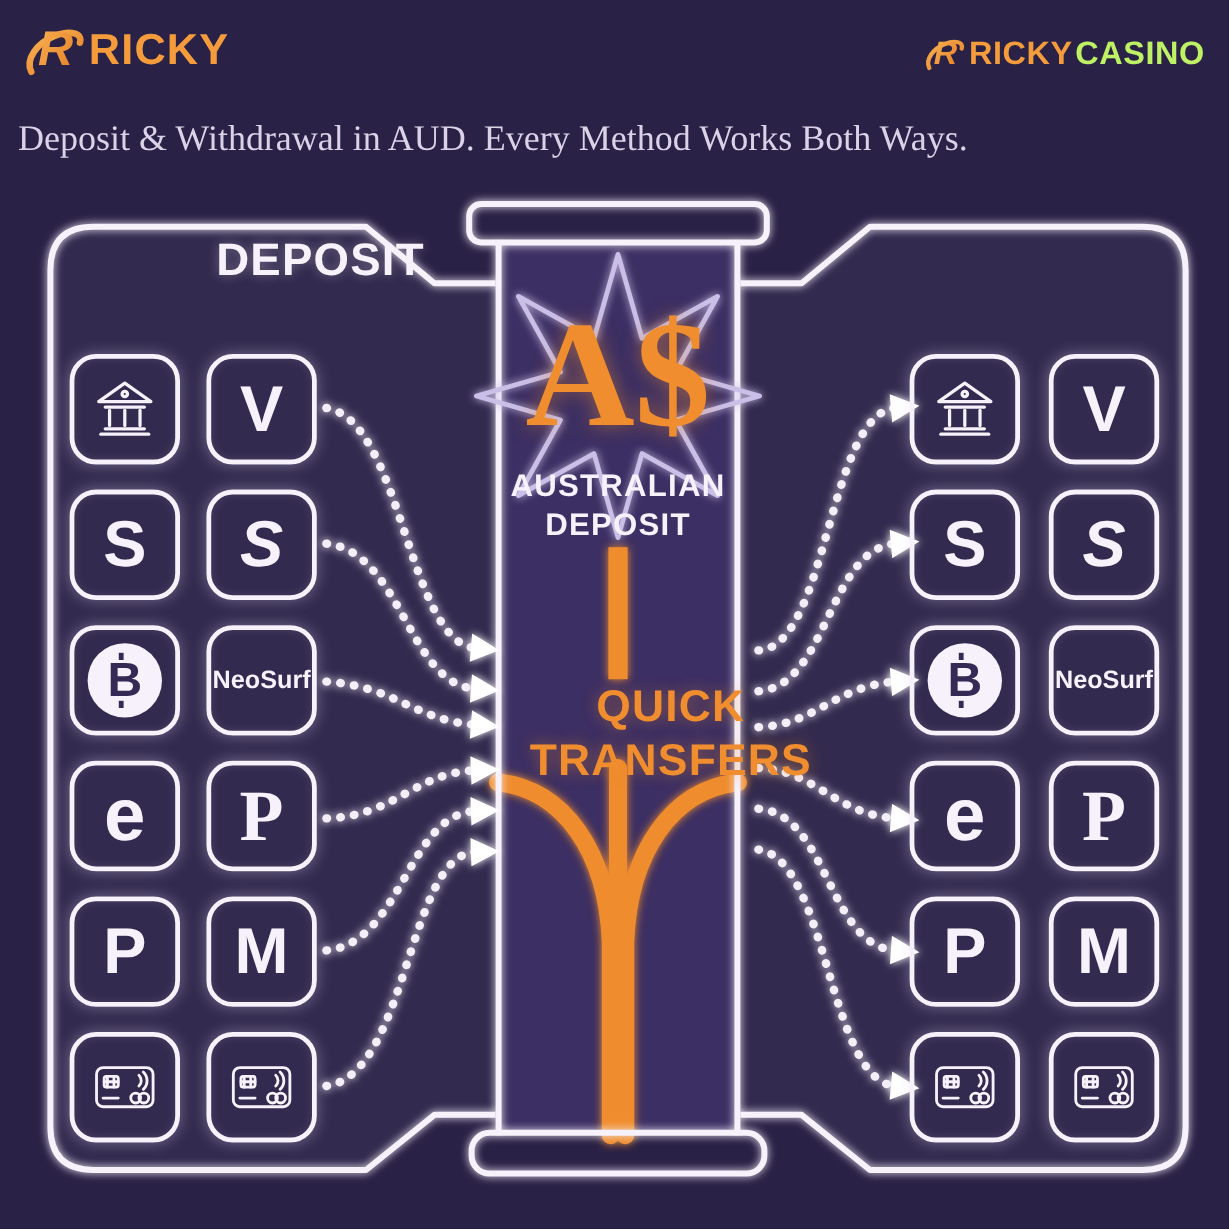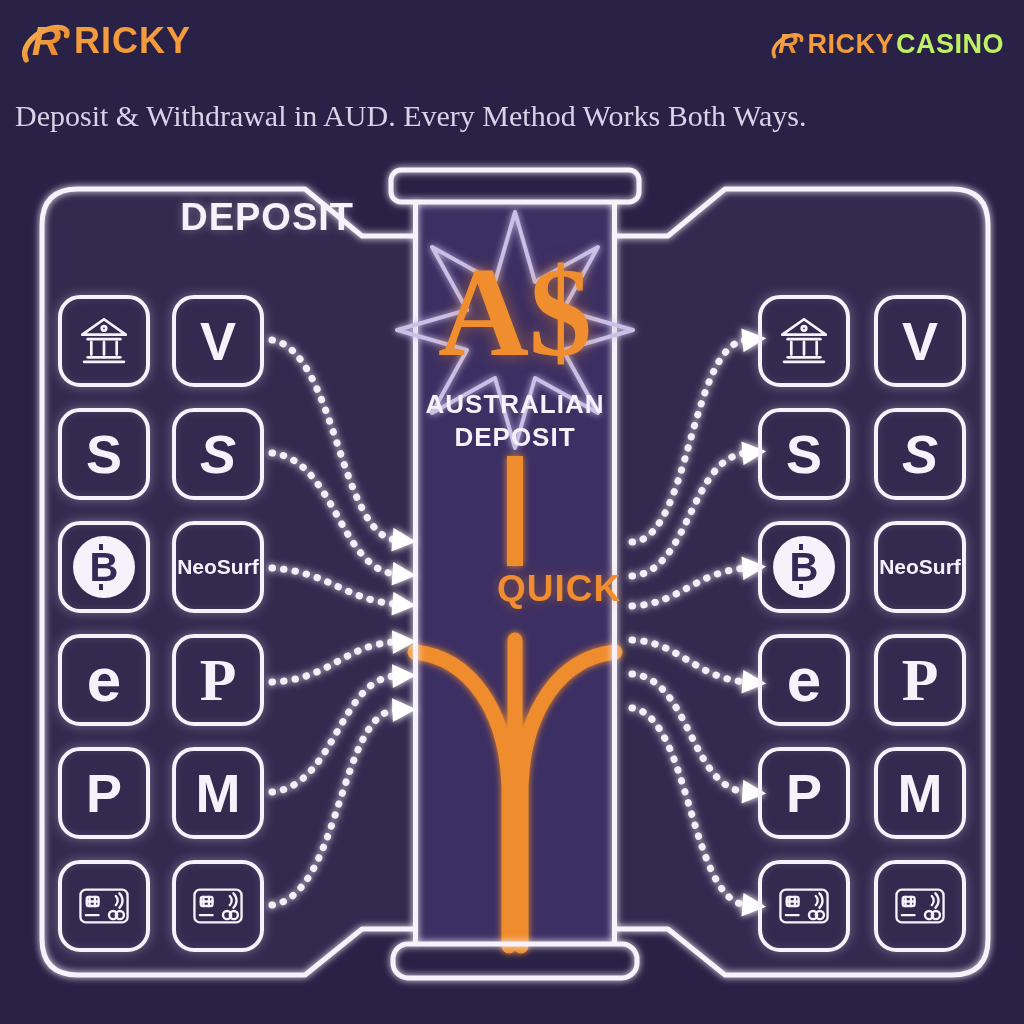--- a/index.html
+++ b/index.html
@@ -152,20 +152,21 @@
   <div class="panel-head" id="withdrawal-head">
   </div>
 
   <div class="currency">A$</div>
   <div class="aud-label">
     <div>AUSTRALIAN</div>
     <div>DEPOSIT</div>
   </div>
   <div class="flow-label">
     <div>QUICK</div>
+    <div>TRANSFERS</div>
   </div>
 
   <div class="grid" id="deposit-grid">
       <div class="tile">
     <svg width="58" height="58" viewBox="0 0 64 64" fill="none" stroke="#f6f1fa" stroke-width="3" stroke-linecap="round" stroke-linejoin="round">
       <path d="M8 25 L32 8 L56 25 Z"></path>
       <circle cx="32" cy="18" r="2.5"></circle>
       <path d="M14 30 h36"></path>
       <path d="M18 33 v14 M32 33 v14 M46 33 v14"></path>
       <path d="M14 50 h36"></path>

